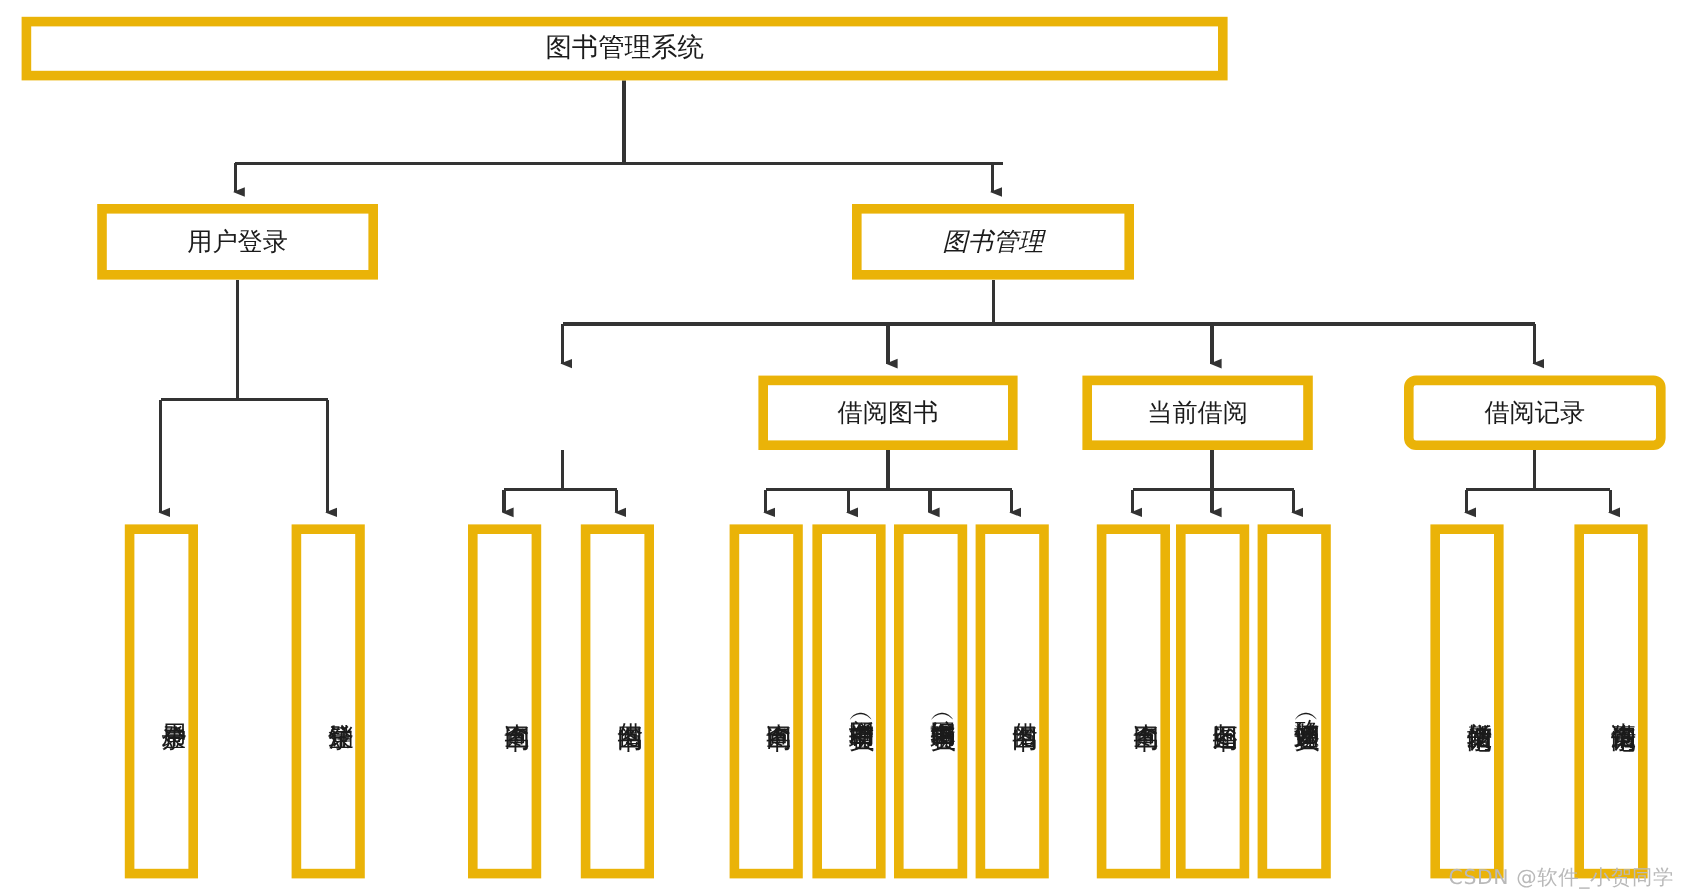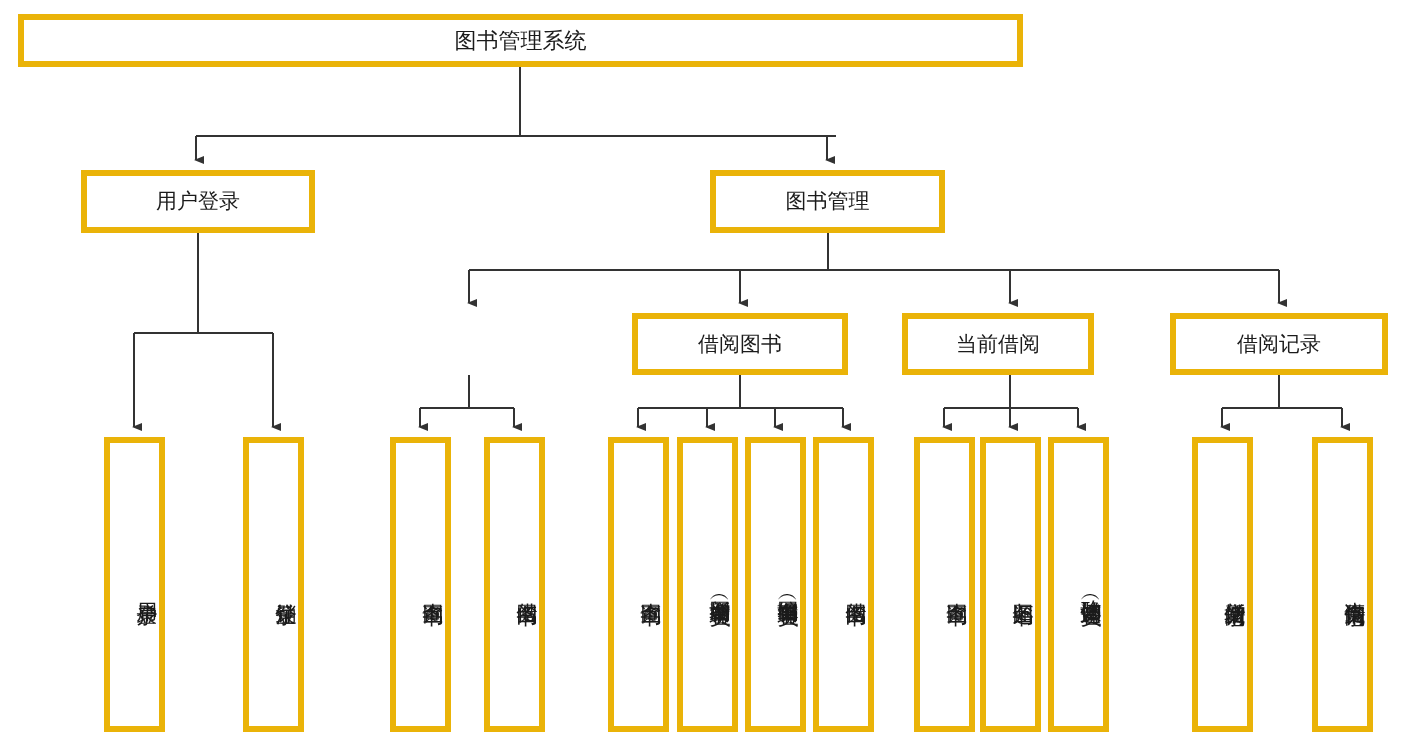--- a/index.html
+++ b/index.html
@@ -21,21 +21,21 @@
     position: absolute;
     left: 0;
     top: 0;
     width: 1405px;
     height: 747px;
     pointer-events: none;
   }
   .node {
     position: absolute;
     box-sizing: border-box;
-    border: 6px solid #eab308;
+    border: 8px solid #eab308;
     background: #ffffff;
     display: flex;
     align-items: center;
     justify-content: center;
     color: #1b1b1b;
     line-height: 1.18;
     text-align: right;
   }
   .node.h {
     font-size: 21px;
@@ -121,31 +121,31 @@
     </g>
   </svg>
 
   <div class="node h root" style="left:18px;top:14px;width:1005px;height:53px;">
     <span>图书管理系统</span>
   </div>
 
   <div class="node h" style="left:81px;top:170px;width:234px;height:63px;">
     <span>用户登录</span>
   </div>
-  <div class="node h" style="left:710px;top:170px;width:235px;height:63px;">
+  <div class="node h" style="left:710px;top:170px;width:235px;height:63px;font-style:italic;">
     <span>图书管理</span>
   </div>
 
   <div class="node h" style="left:632px;top:313px;width:216px;height:62px;">
     <span>借阅图书</span>
   </div>
   <div class="node h" style="left:902px;top:313px;width:192px;height:62px;">
     <span>当前借阅</span>
   </div>
-  <div class="node h" style="left:1170px;top:313px;width:218px;height:62px;">
+  <div class="node h" style="left:1170px;top:313px;width:218px;height:62px;border-radius:10px;">
     <span>借阅记录</span>
   </div>
 
   <div class="node v" style="left:104px;top:437px;width:61px;height:295px;">
     <span>用户登录</span>
   </div>
   <div class="node v" style="left:243px;top:437px;width:61px;height:295px;">
     <span>注销登录</span>
   </div>
   <div class="node v" style="left:390px;top:437px;width:61px;height:295px;">
@@ -175,14 +175,15 @@
   <div class="node v" style="left:1048px;top:437px;width:61px;height:295px;">
     <span>确认归还（管理员）</span>
   </div>
   <div class="node v" style="left:1192px;top:437px;width:61px;height:295px;">
     <span>新增借阅记录</span>
   </div>
   <div class="node v" style="left:1312px;top:437px;width:61px;height:295px;">
     <span>查询借阅记录</span>
   </div>
 
+  <div class="watermark">CSDN @软件_小贺同学</div>
 
 </div>
 
 </body></html>

